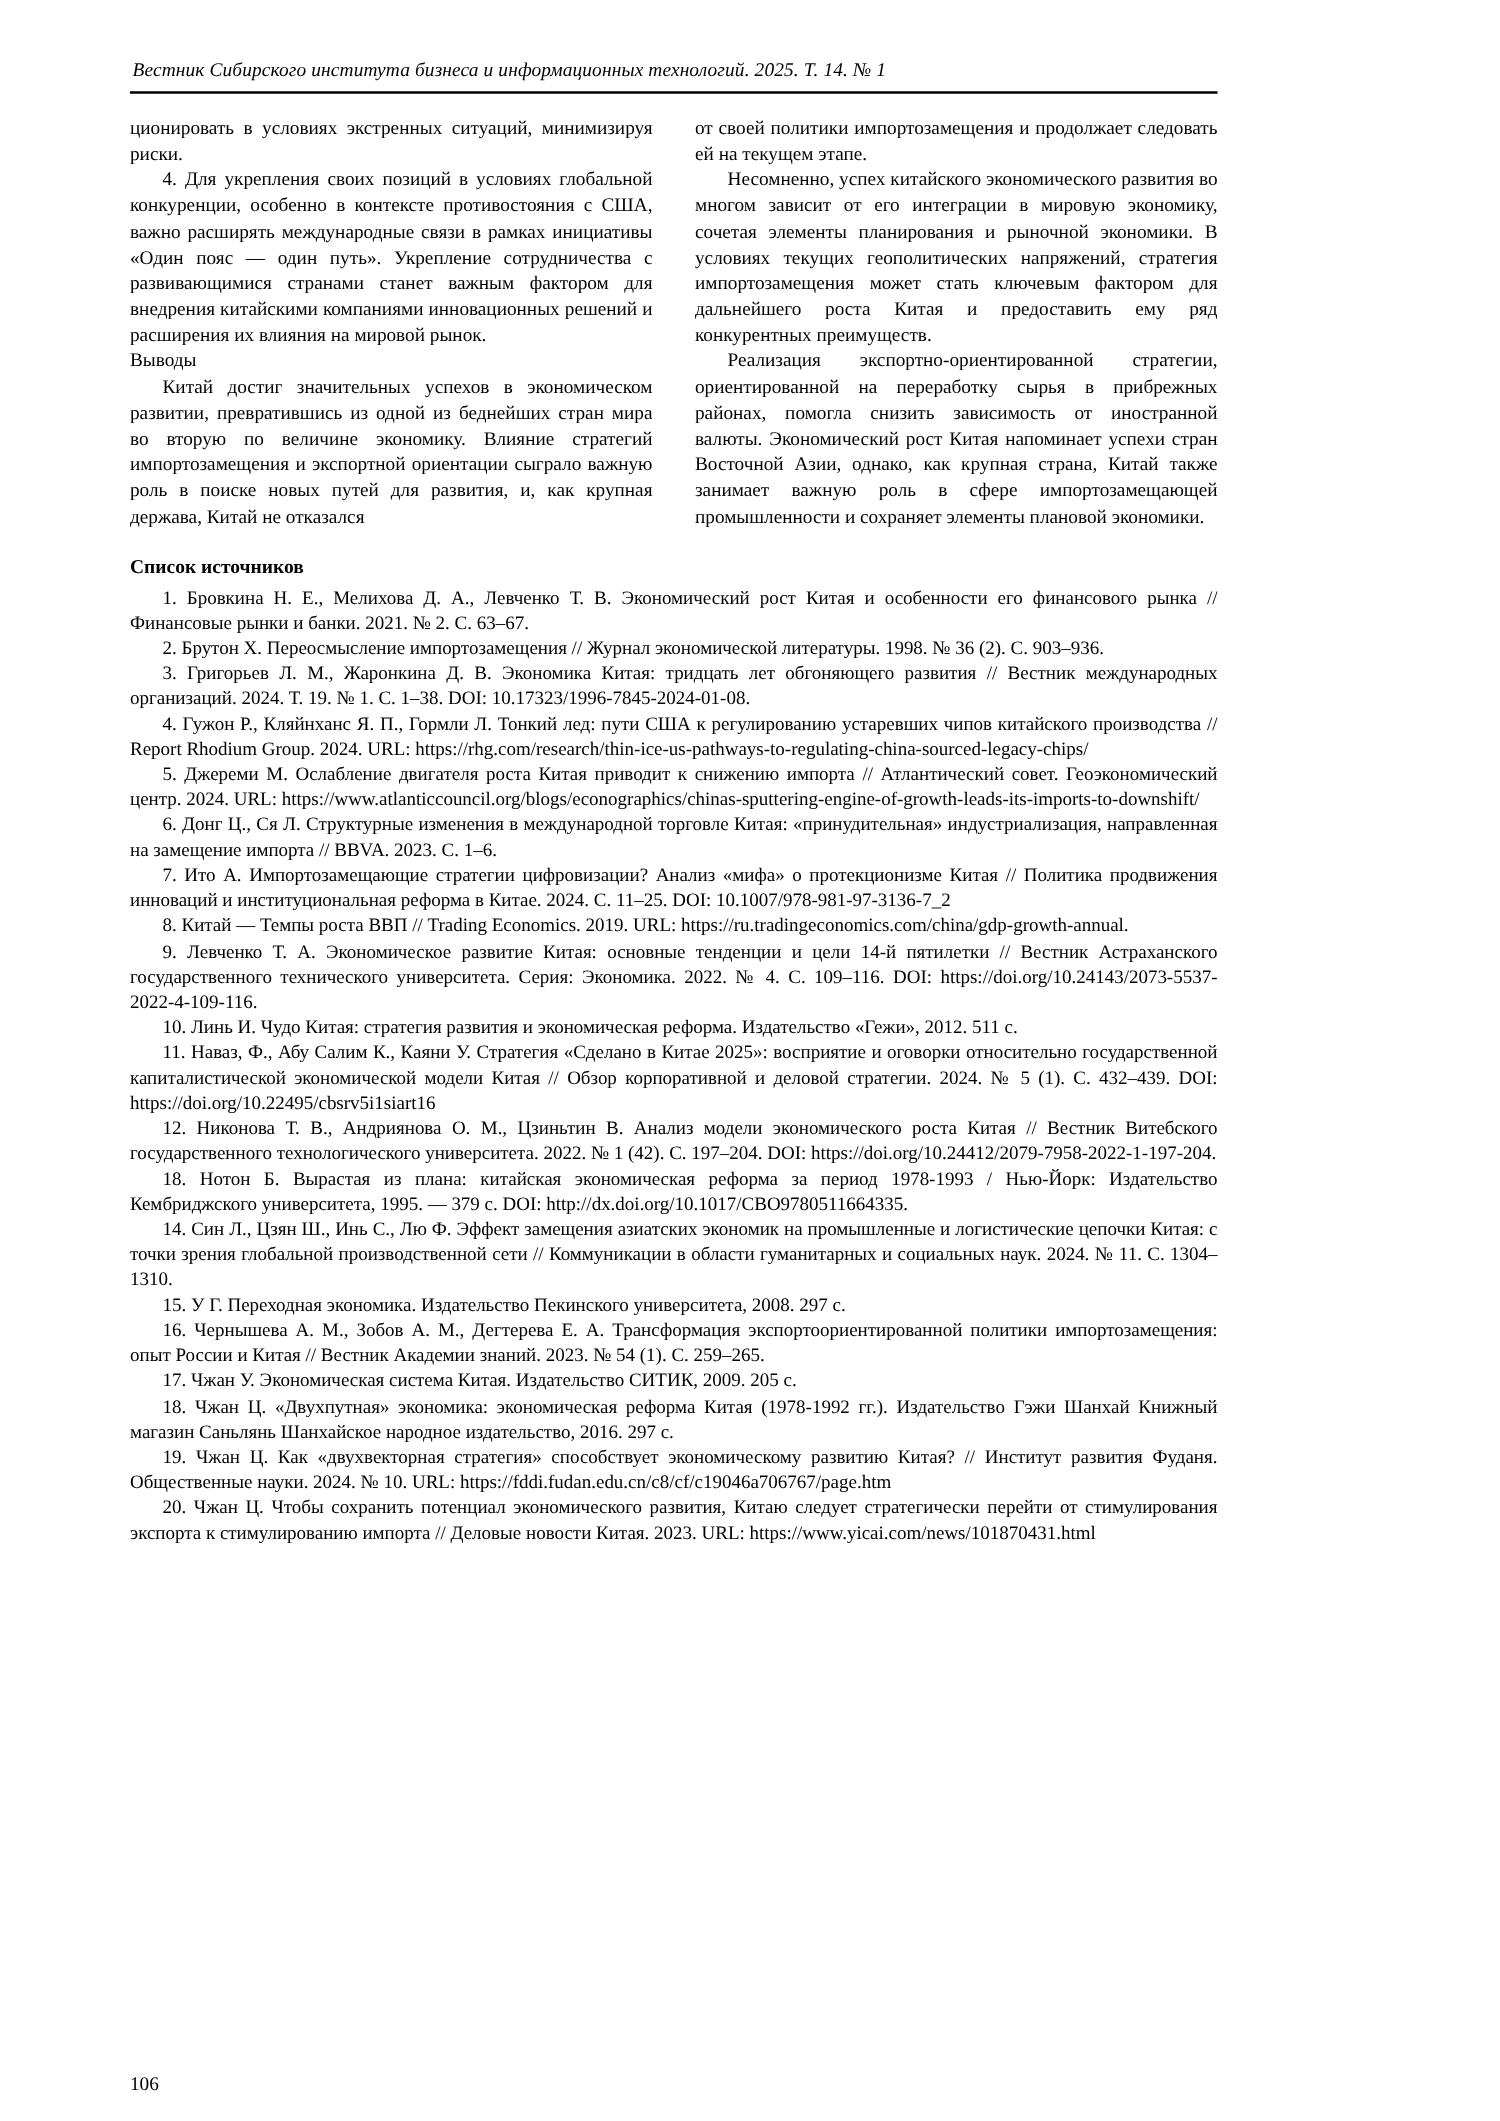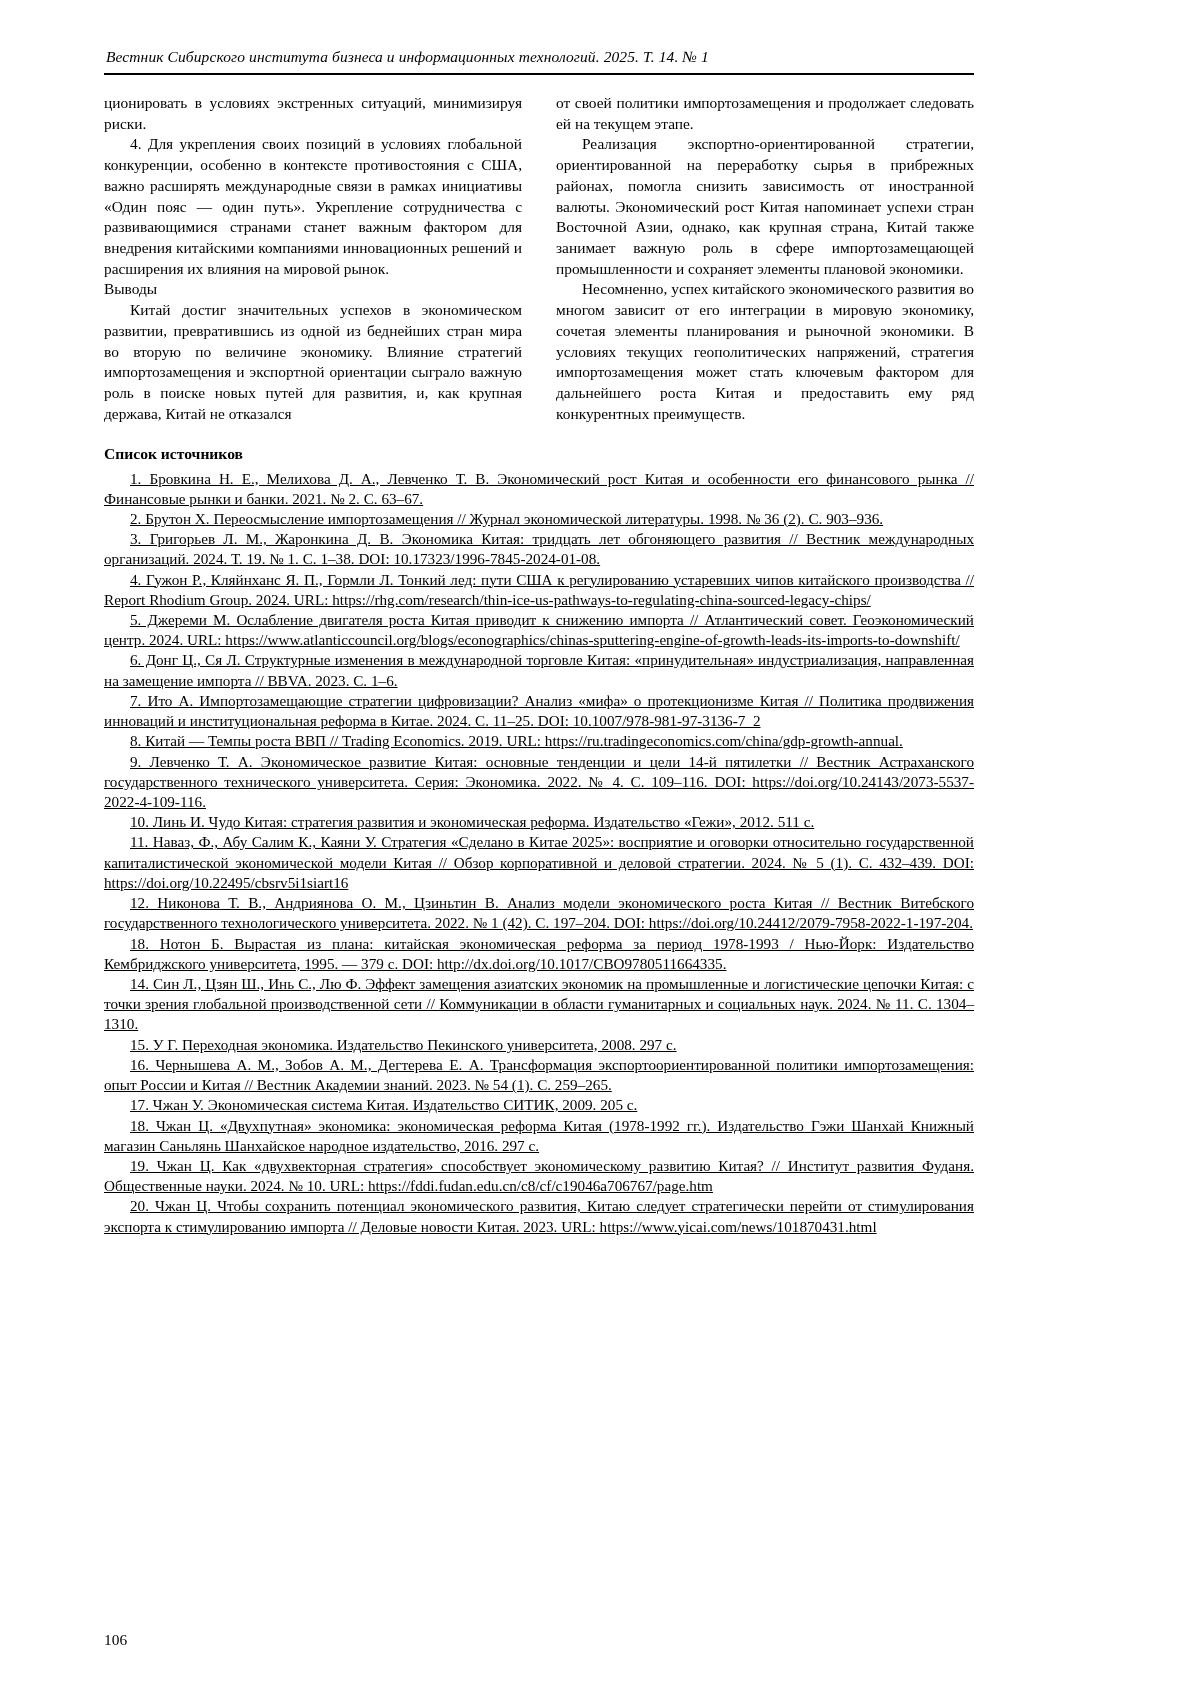--- a/index.html
+++ b/index.html
@@ -66,26 +66,25 @@
   }
   .refs {
     font-size: 15.2px;
     line-height: 1.33;
     text-align: justify;
     text-justify: inter-word;
   }
   .refs p {
     margin: 0;
     text-indent: 26px;
-    text-decoration: underline;
   }
   .page-number {
     position: absolute;
     left: 104px;
-    bottom: 48px;
+    bottom: 20px;
     font-size: 15.4px;
   }
   .wrapword { word-break: break-word; overflow-wrap: break-word; }
 </style>
 </head>
 <body>
 
 <div class="page">
 
   <div class="running-head">Вестник Сибирского института бизнеса и информационных технологий. 2025. Т. 14. № 1</div>
@@ -93,22 +92,22 @@
 
   <div class="columns">
     <div class="col">
       <p class="noindent">ционировать в условиях экстренных ситуаций, минимизируя риски.</p>
       <p>4. Для укрепления своих позиций в условиях глобальной конкуренции, особенно в контексте противостояния с США, важно расширять международные связи в рамках инициативы «Один пояс — один путь». Укрепление сотрудничества с развивающимися странами станет важным фактором для внедрения китайскими компаниями инновационных решений и расширения их влияния на мировой рынок.</p>
       <p class="head-line">Выводы</p>
       <p>Китай достиг значительных успехов в экономическом развитии, превратившись из одной из беднейших стран мира во вторую по величине экономику. Влияние стратегий импортозамещения и экспортной ориентации сыграло важную роль в поиске новых путей для развития, и, как крупная держава, Китай не отказался</p>
     </div>
     <div class="col">
       <p class="noindent">от своей политики импортозамещения и продолжает следовать ей на текущем этапе.</p>
+      <p>Несомненно, успех китайского экономического развития во многом зависит от его интеграции в мировую экономику, сочетая элементы планирования и рыночной экономики. В условиях текущих геополитических напряжений, стратегия импортозамещения может стать ключевым фактором для дальнейшего роста Китая и предоставить ему ряд конкурентных преимуществ.</p>
       <p>Реализация экспортно-ориентированной стратегии, ориентированной на переработку сырья в прибрежных районах, помогла снизить зависимость от иностранной валюты. Экономический рост Китая напоминает успехи стран Восточной Азии, однако, как крупная страна, Китай также занимает важную роль в сфере импортозамещающей промышленности и сохраняет элементы плановой экономики.</p>
-      <p>Несомненно, успех китайского экономического развития во многом зависит от его интеграции в мировую экономику, сочетая элементы планирования и рыночной экономики. В условиях текущих геополитических напряжений, стратегия импортозамещения может стать ключевым фактором для дальнейшего роста Китая и предоставить ему ряд конкурентных преимуществ.</p>
     </div>
   </div>
 
   <div class="refs-title">Список источников</div>
 
   <div class="refs">
     <p class="wrapword">1. Бровкина Н. Е., Мелихова Д. А., Левченко Т. В. Экономический рост Китая и особенности его финансового рынка // Финансовые рынки и банки. 2021. № 2. С. 63–67.</p>
     <p class="wrapword">2. Брутон Х. Переосмысление импортозамещения // Журнал экономической литературы. 1998. № 36 (2). С. 903–936.</p>
     <p class="wrapword">3. Григорьев Л. М., Жаронкина Д. В. Экономика Китая: тридцать лет обгоняющего развития // Вестник международных организаций. 2024. Т. 19. № 1. С. 1–38. DOI: 10.17323/1996-7845-2024-01-08.</p>
     <p class="wrapword">4. Гужон Р., Кляйнханс Я. П., Гормли Л. Тонкий лед: пути США к регулированию устаревших чипов китайского производства // Report Rhodium Group. 2024. URL: https://rhg.com/research/thin-ice-us-pathways-to-regulating-china-sourced-legacy-chips/</p>

